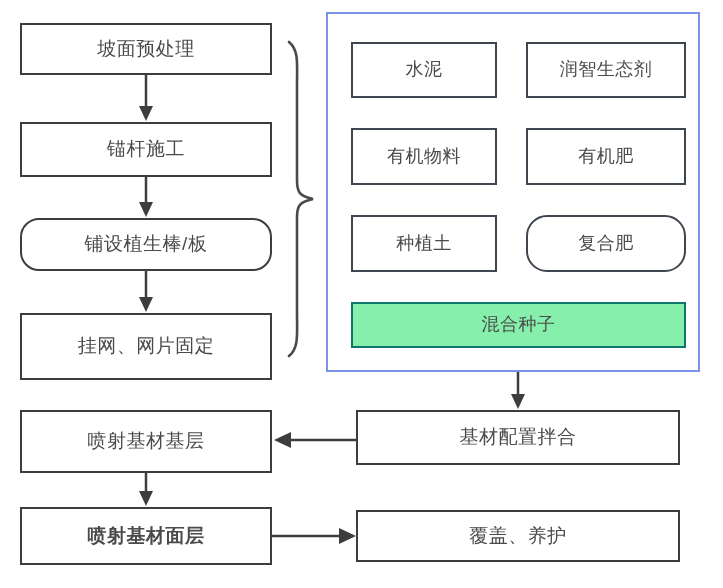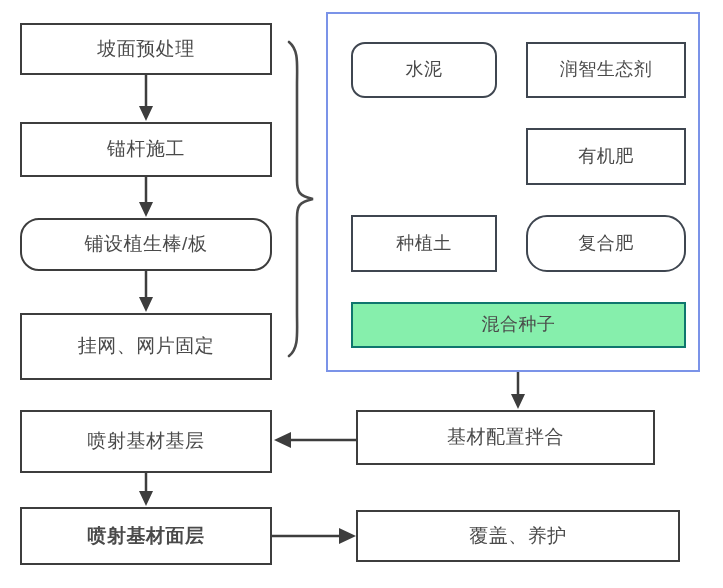--- a/index.html
+++ b/index.html
@@ -121,41 +121,42 @@
                C 14 152, 16 156, 30 159
                C 16 162, 14 166, 14 178
                L 14 272
                C 14 294, 16 308, 6 316" fill="none" stroke="#4a4a4a" stroke-width="2.6" stroke-linecap="round"></path>
     </svg>
   </div>
 
   <div class="panel" style="left:326px; top:12px; width:374px; height:360px;">
   </div>
 
-  <div class="box material" style="left:351px; top:42px; width:146px; height:56px;border-radius:14px;">水泥</div>
+  <div class="box material" style="left:351px; top:42px; width:146px; height:56px;">水泥</div>
 
   <div class="box material" style="left:526px; top:42px; width:160px; height:56px;">润智生态剂</div>
 
+  <div class="box material" style="left:351px; top:128px; width:146px; height:57px;">有机物料</div>
 
   <div class="box material" style="left:526px; top:128px; width:160px; height:57px;">有机肥</div>
 
   <div class="box material" style="left:351px; top:215px; width:146px; height:57px;">种植土</div>
 
   <div class="box material" style="left:526px; top:215px; width:160px; height:57px;border-radius:21px;">复合肥</div>
 
   <div class="box seed" style="left:351px; top:302px; width:335px; height:46px;">混合种子</div>
 
   <div class="conn" style="left:508px; top:372px; width:20px; height:38px;">
     <svg width="20" height="38" viewBox="0 0 20 38">
       <line x1="10" y1="0" x2="10" y2="25" stroke="#3d3d3d" stroke-width="2.5"></line>
       <polygon points="10,37 3,22 17,22" fill="#3d3d3d"></polygon>
     </svg>
   </div>
 
-  <div class="box" style="left:356px; top:410px; width:299px; height:55px;">基材配置拌合</div>
+  <div class="box" style="left:356px; top:410px; width:324px; height:55px;">基材配置拌合</div>
 
   <div class="box" style="left:356px; top:510px; width:324px; height:52px;">覆盖、养护</div>
 
   <div class="conn" style="left:272px; top:430px; width:86px; height:20px;">
     <svg width="86" height="20" viewBox="0 0 86 20">
       <line x1="86" y1="10" x2="16" y2="10" stroke="#3d3d3d" stroke-width="2.5"></line>
       <polygon points="2,10 19,2 19,18" fill="#3d3d3d"></polygon>
     </svg>
   </div>
 

